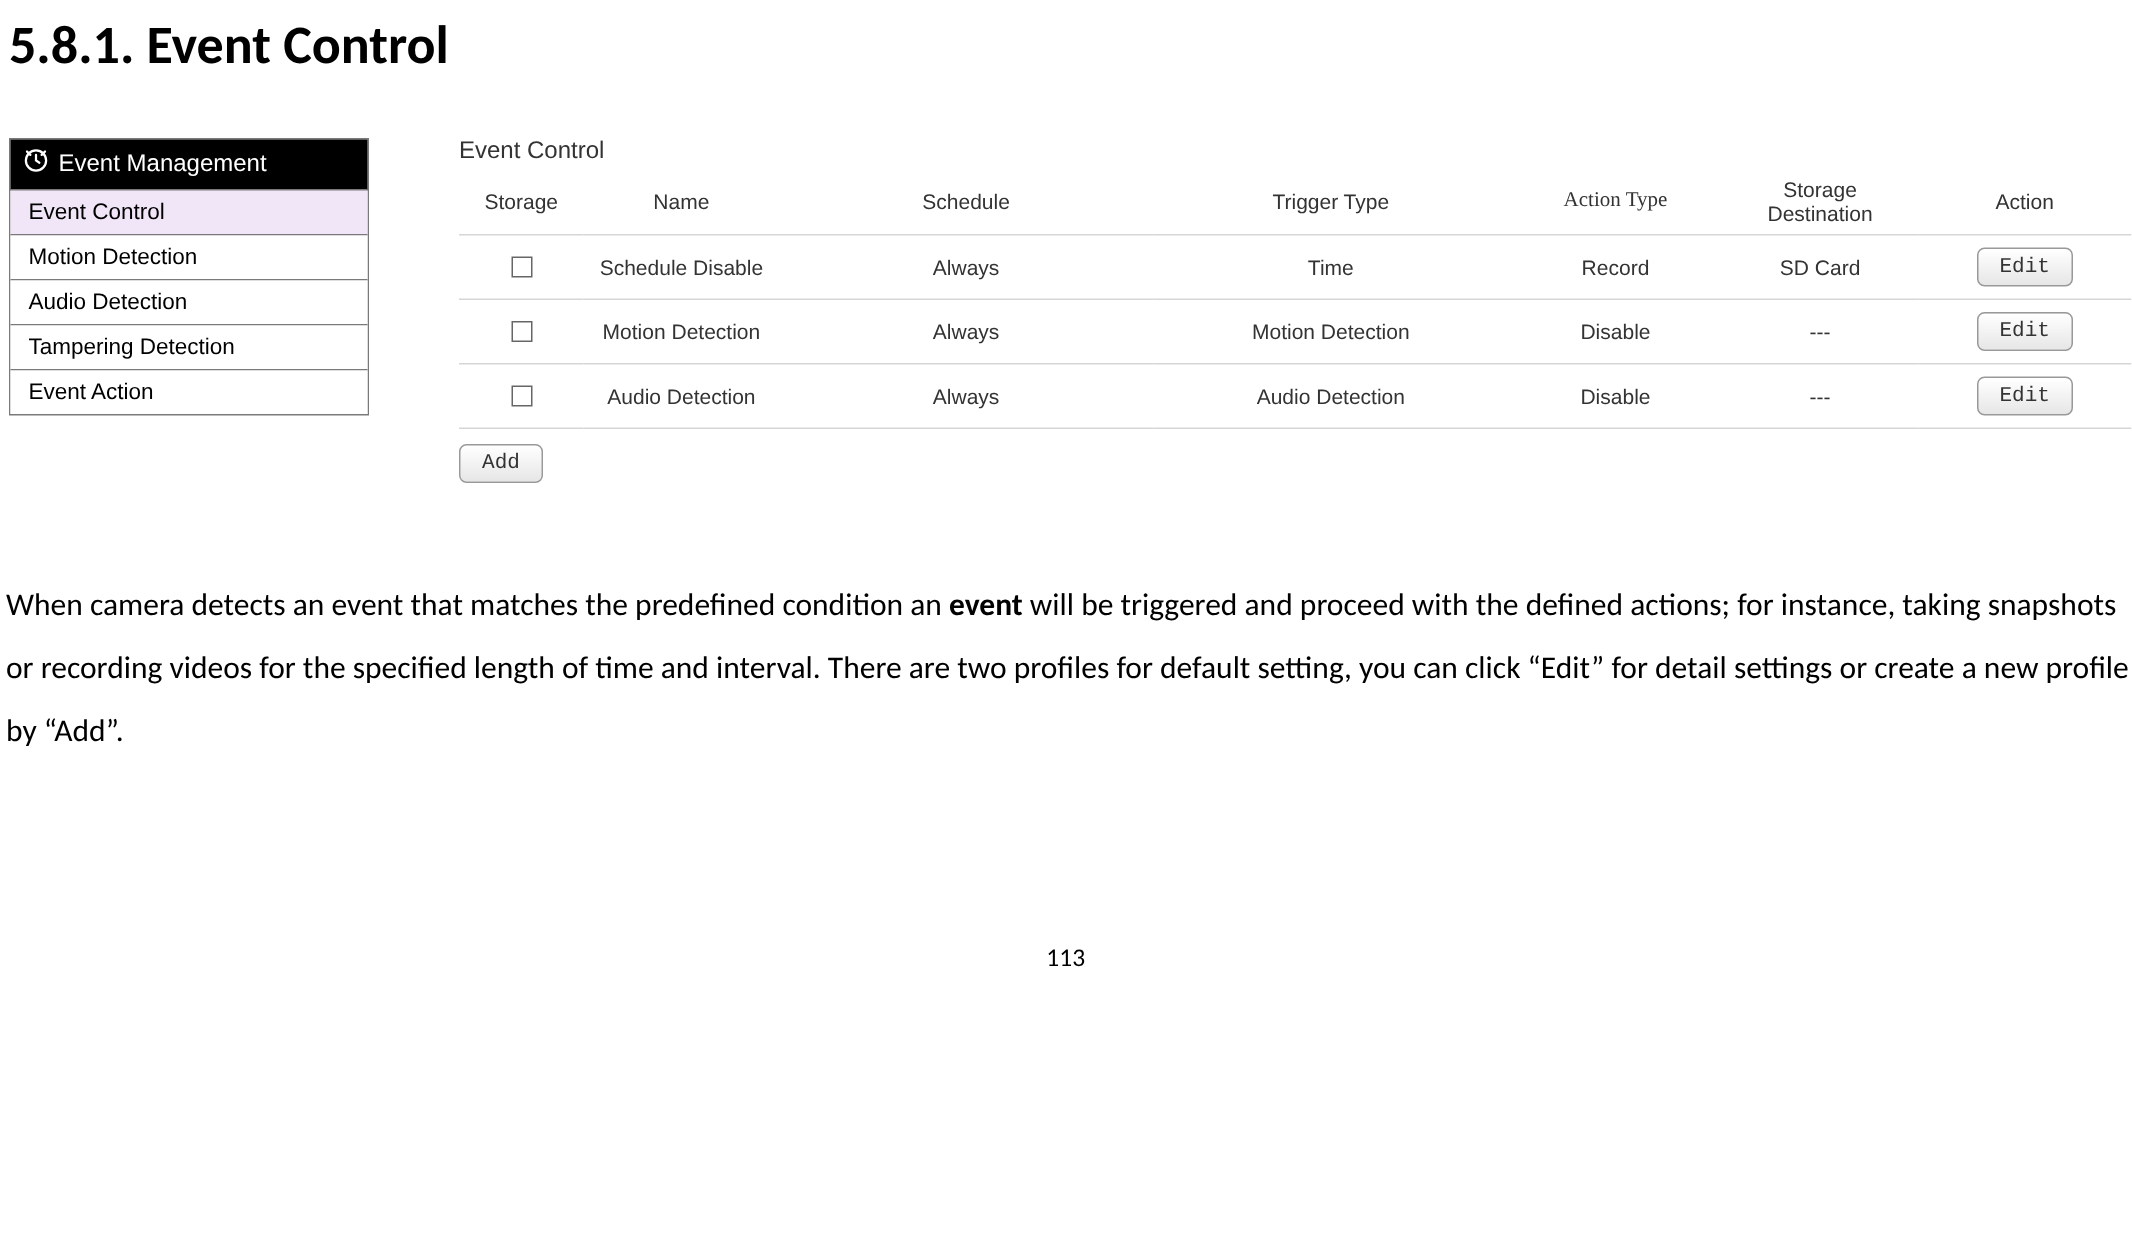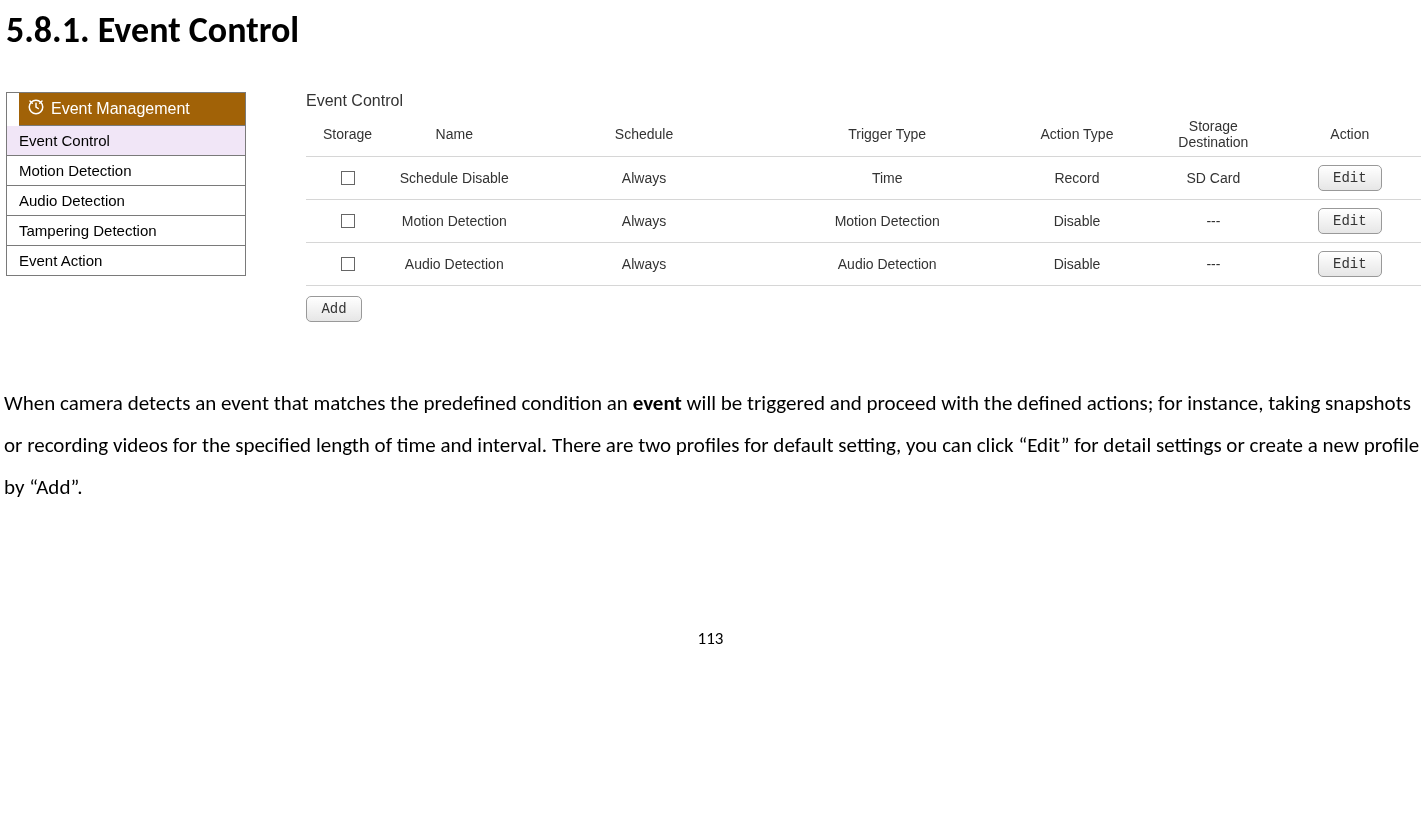--- a/index.html
+++ b/index.html
@@ -24,30 +24,29 @@
   }
   
   .sidebar {
     width: 240px;
     border: 1px solid #7a7a7a;
     font-family: Arial, sans-serif;
     font-size: 15px;
     background: #fff;
   }
   .sidebar-header {
-    background: #a16207;
+    background: #000000;
     color: #fff;
     padding: 5px 8px;
     display: flex;
     align-items: center;
     gap: 6px;
     border-bottom: 1px solid #7a7a7a;
     font-weight: 400;
     font-size: 16px;
-    margin-left: 12px;
   }
   .sidebar-header svg { flex: 0 0 auto; }
   .sidebar-item {
     padding: 6px 12px;
     border-bottom: 1px solid #7a7a7a;
     cursor: pointer;
     background: #fff;
   }
   .sidebar-item:last-child { border-bottom: none; }
   .sidebar-item.active { background: #f1e6f7; }
@@ -79,21 +78,21 @@
     padding: 8px 6px;
     text-align: center;
     vertical-align: middle;
     white-space: normal;
   }
   table.ec tr:last-child td { border-bottom: 1px solid #d6d6d6; }
   .col-enable { width: 70px; }
   .col-name   { width: 110px; }
   .col-schedule { width: 210px; }
   .col-trigger { width: 200px; }
-  .col-action-type { width: 120px; }
+  .col-action-type { width: 120px; font-family: Liberation Serif, serif; }
   .col-storage { width: 110px; }
   .col-action  { width: 120px; text-align: center; padding-right: 20px;}
   input[type="checkbox"].plain {
     -webkit-appearance: none;
     appearance: none;
     width: 14px; height: 14px;
     border: 1px solid #666;
     background: #fff;
     vertical-align: middle;
     cursor: pointer;

